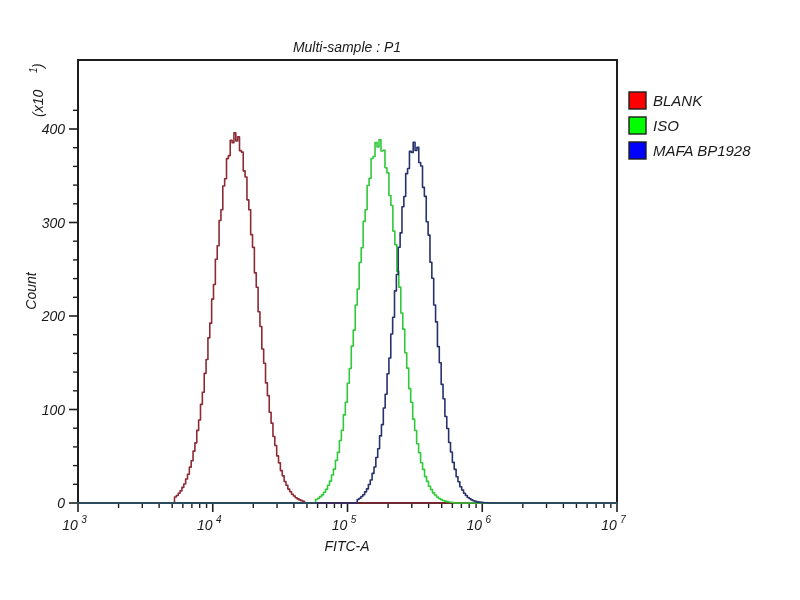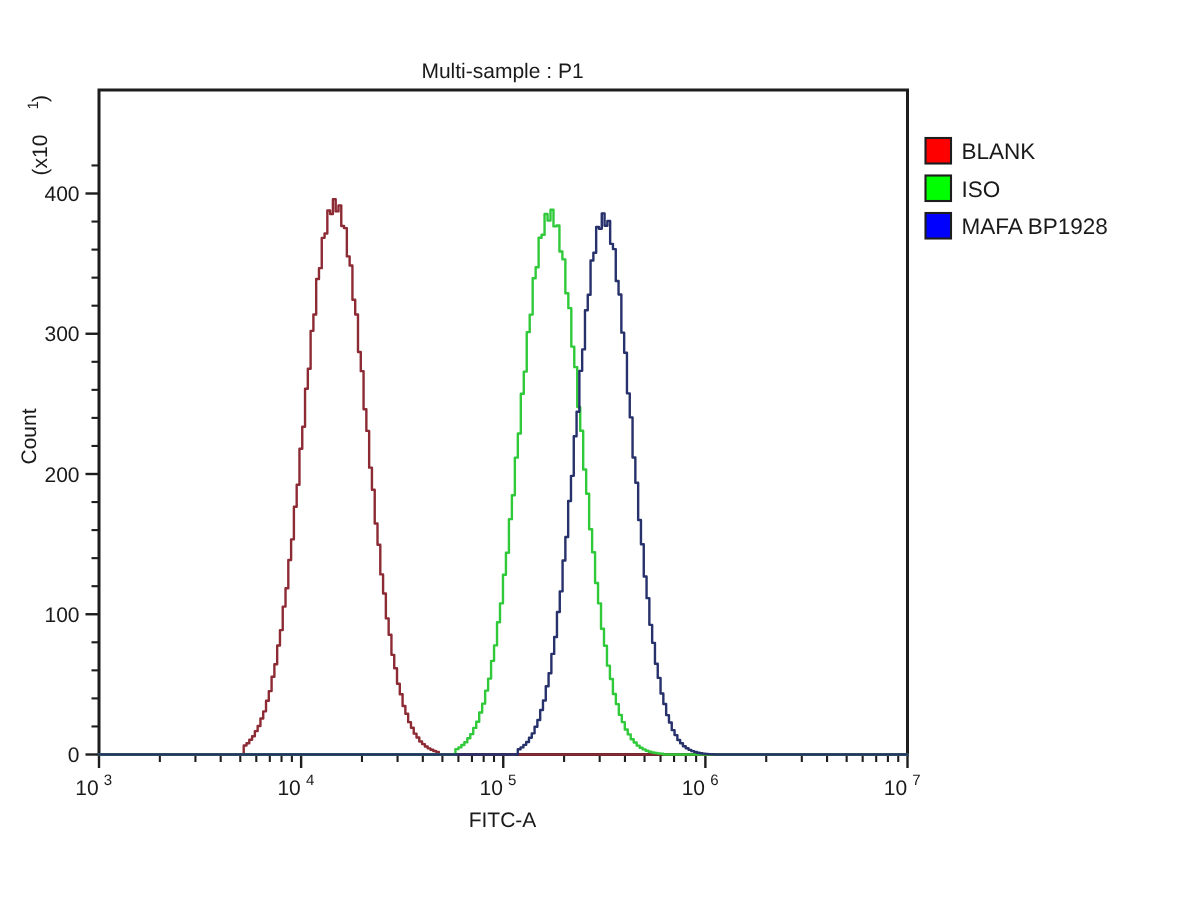--- a/index.html
+++ b/index.html
@@ -9,22 +9,22 @@
   }
   body {
     width: 800px;
     height: 600px;
     position: relative;
     font-family: "Liberation Sans", sans-serif;
     overflow: hidden;
   }
   #root {
     position: absolute;
-    left: 4px; top: 0;
-    width: 648px; height: 600px;
+    left: 16px; top: 0;
+    width: 648px; height: 600px; font-style: italic;
   }
   svg.figure {
     position: absolute;
     left: 0; top: 0;
     width: 800px;
     height: 600px;
     display: block;
   }
   text {
     font-family: "Liberation Sans", sans-serif;

